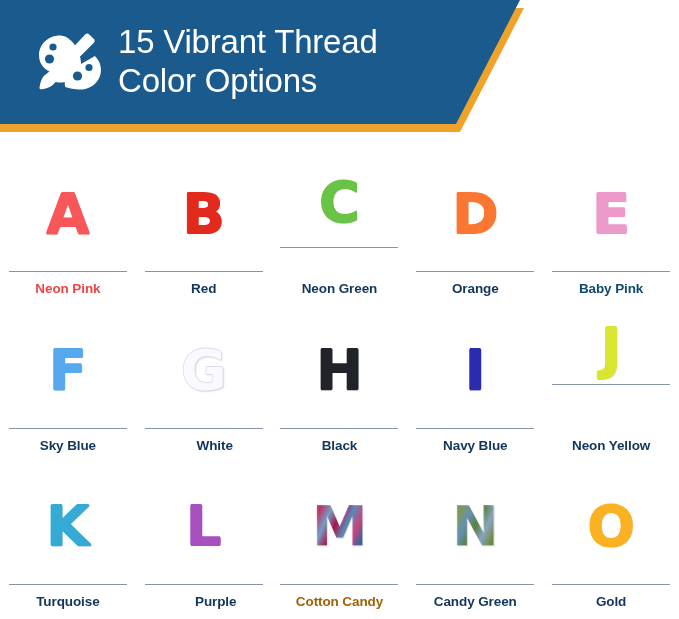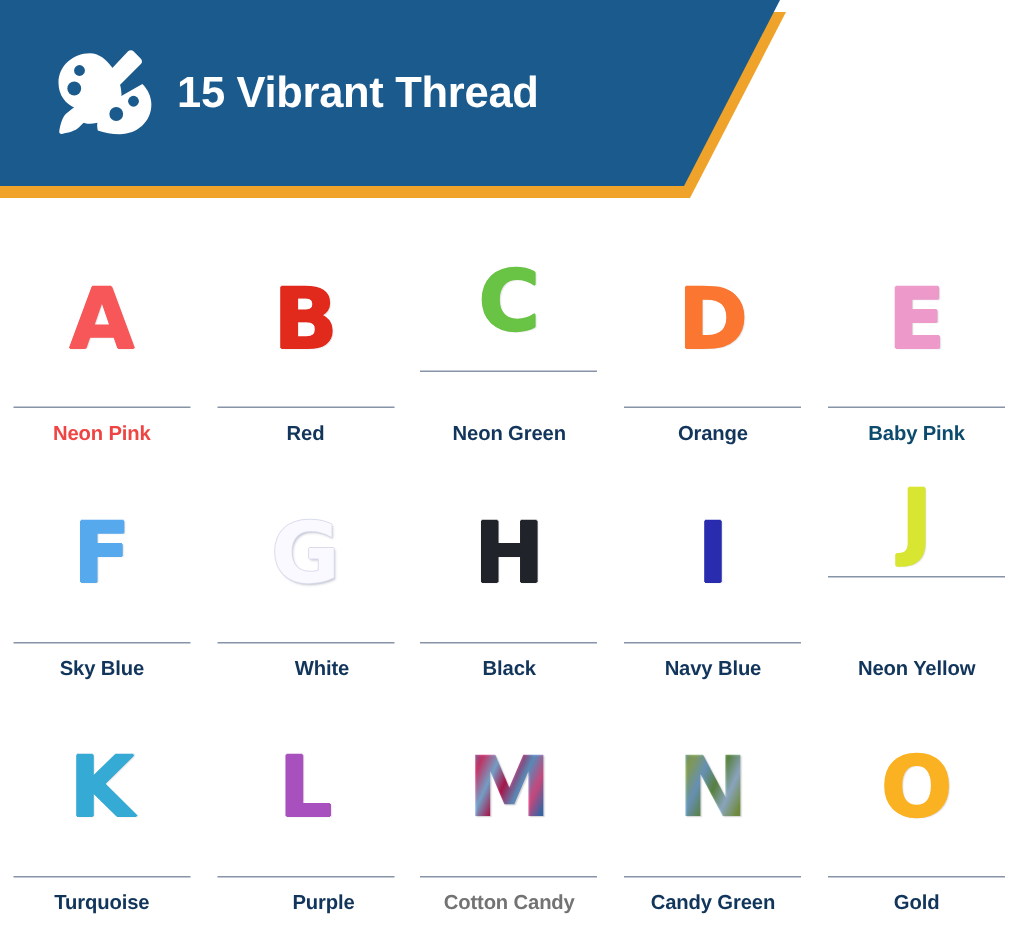--- a/index.html
+++ b/index.html
@@ -28,22 +28,22 @@
     clip-path:polygon(0 0, 520px 0, 456px 124px, 0 124px);
   }
   .banner-inner{
     position:absolute; left:0; top:0; width:520px; height:124px;
     display:flex; align-items:center; gap:16px;
     padding-left:30px; box-sizing:border-box;
   }
   #palette-icon{ flex:0 0 auto; width:72px; height:72px; }
   .banner-title{
     color:#ffffff;
-    font-size:29px;
-    font-weight:bold;
+    font-size:33px;
+    font-weight:normal;
     line-height:1.18;
     letter-spacing:-0.2px;
   }
   .banner-title .l2{ display:block; }
 
   
   #color-grid{
     position:absolute; left:0; top:150px;
     width:679px; height:469px;
     display:grid;
@@ -122,20 +122,21 @@
           <path d="M55 34c-11 0-20 8.3-20 18.5 0 1.6.2 3.2.7 4.7C39 61.2 46.3 63 55 63c9.5 0 17.5-6.5 17.5-14.5S64.5 34 55 34z" opacity="0"></path>
           <path d="M54.5 30.5c-10.8 0-19.6 7.9-19.6 17.7 0 3.2.9 6.2 2.6 8.8 2.6 4 8.4 6.2 17 6.2 9.3 0 16.9-6.3 16.9-14.1 0-2.2-.6-4.3-1.7-6.1-2.2-3.6-7-6.2-13.2-6.9" opacity="0"></path>
           <path d="M42.4 42.9c-4.6 3.5-7.6 8.7-7.6 14.6 0 1.2.1 2.4.4 3.5 4.3 1.6 9.3 2.5 14.7 2.5 11.6 0 21-8.6 21-19.6 0-5.4-2.3-10.3-6-13.9L42.4 42.9z"></path>
           <circle cx="59" cy="41.5" r="3.6" fill="#1B5A8C"></circle>
           <circle cx="47.5" cy="50" r="4.6" fill="#1B5A8C"></circle>
         </g>
       </svg>
     </span>
     <div class="banner-title">
       <span class="l1">15 Vibrant Thread</span>
+      <span class="l2">Color Options</span>
     </div>
   </div>
 </div>
 
 <div id="color-grid">
     <div class="swatch-cell">
       <div class="letter-box">
         <span class="letter" style="color: rgb(240, 89, 91);">A</span>
       </div>
       <div class="divider" style="background: rgb(135, 147, 166);"></div>
@@ -216,21 +217,21 @@
         <span class="letter" style="color: rgb(164, 82, 184);">L</span>
       </div>
       <div class="divider" style="background: rgb(135, 147, 166);"></div>
       <div class="swatch-label" style="color: rgb(18, 53, 91); padding-left: 24px;">Purple</div>
     </div>
     <div class="swatch-cell">
       <div class="letter-box">
         <span class="letter variegated" style="background-image: linear-gradient(115deg, rgb(74, 139, 208) 0%, rgb(224, 69, 123) 16%, rgb(143, 192, 236) 30%, rgb(195, 31, 90) 44%, rgb(111, 168, 220) 58%, rgb(234, 90, 149) 72%, rgb(63, 124, 196) 86%, rgb(213, 58, 110) 100%);">M</span>
       </div>
       <div class="divider" style="background: rgb(135, 147, 166);"></div>
-      <div class="swatch-label" style="color: #737373;">Cotton Candy</div>
+      <div class="swatch-label" style="color: #a16207;">Cotton Candy</div>
     </div>
     <div class="swatch-cell">
       <div class="letter-box">
         <span class="letter variegated" style="background-image: linear-gradient(115deg, rgb(92, 147, 204) 0%, rgb(157, 185, 106) 18%, rgb(127, 174, 216) 34%, rgb(110, 154, 82) 50%, rgb(169, 199, 228) 66%, rgb(138, 168, 78) 82%, rgb(92, 147, 204) 100%);">N</span>
       </div>
       <div class="divider" style="background: rgb(135, 147, 166);"></div>
       <div class="swatch-label" style="color: rgb(18, 53, 91);">Candy Green</div>
     </div>
     <div class="swatch-cell">
       <div class="letter-box">

